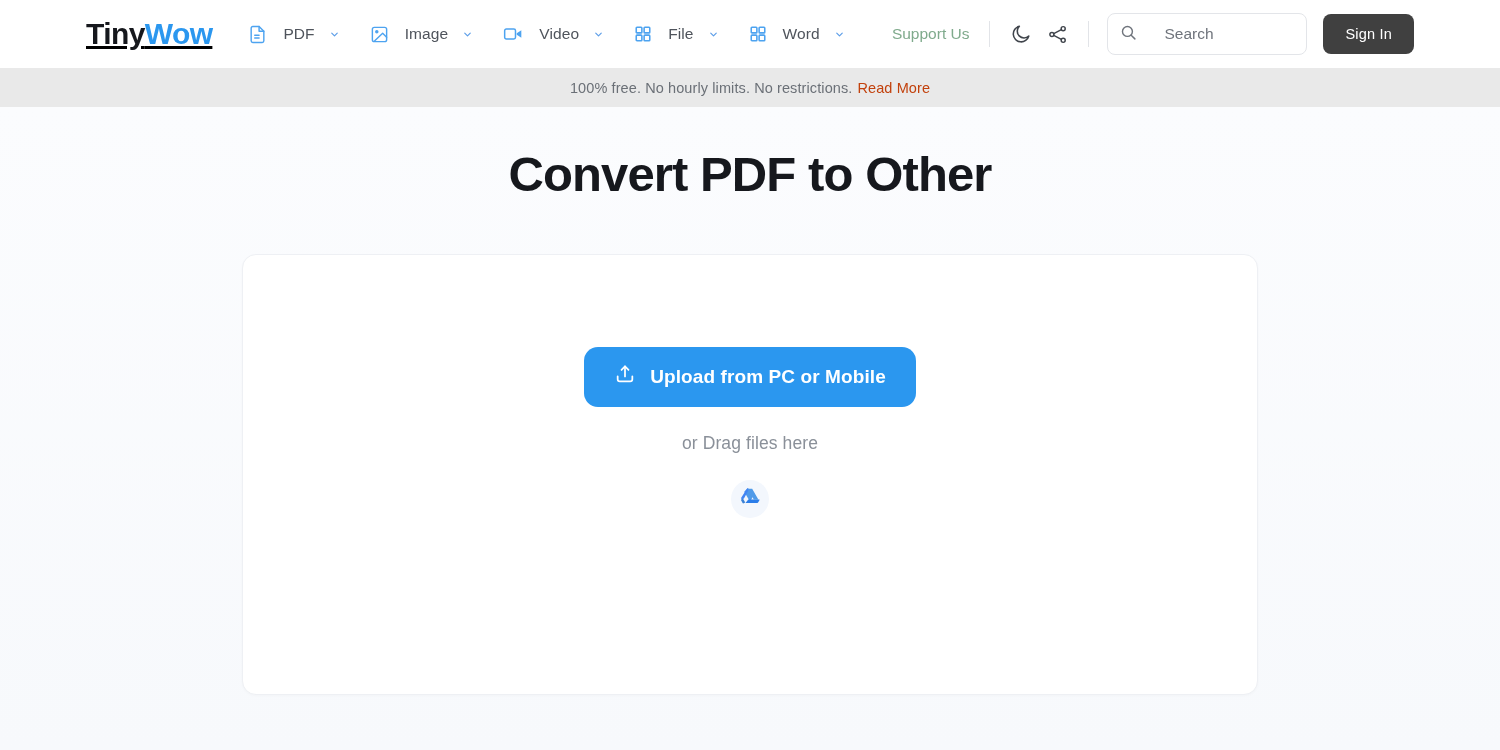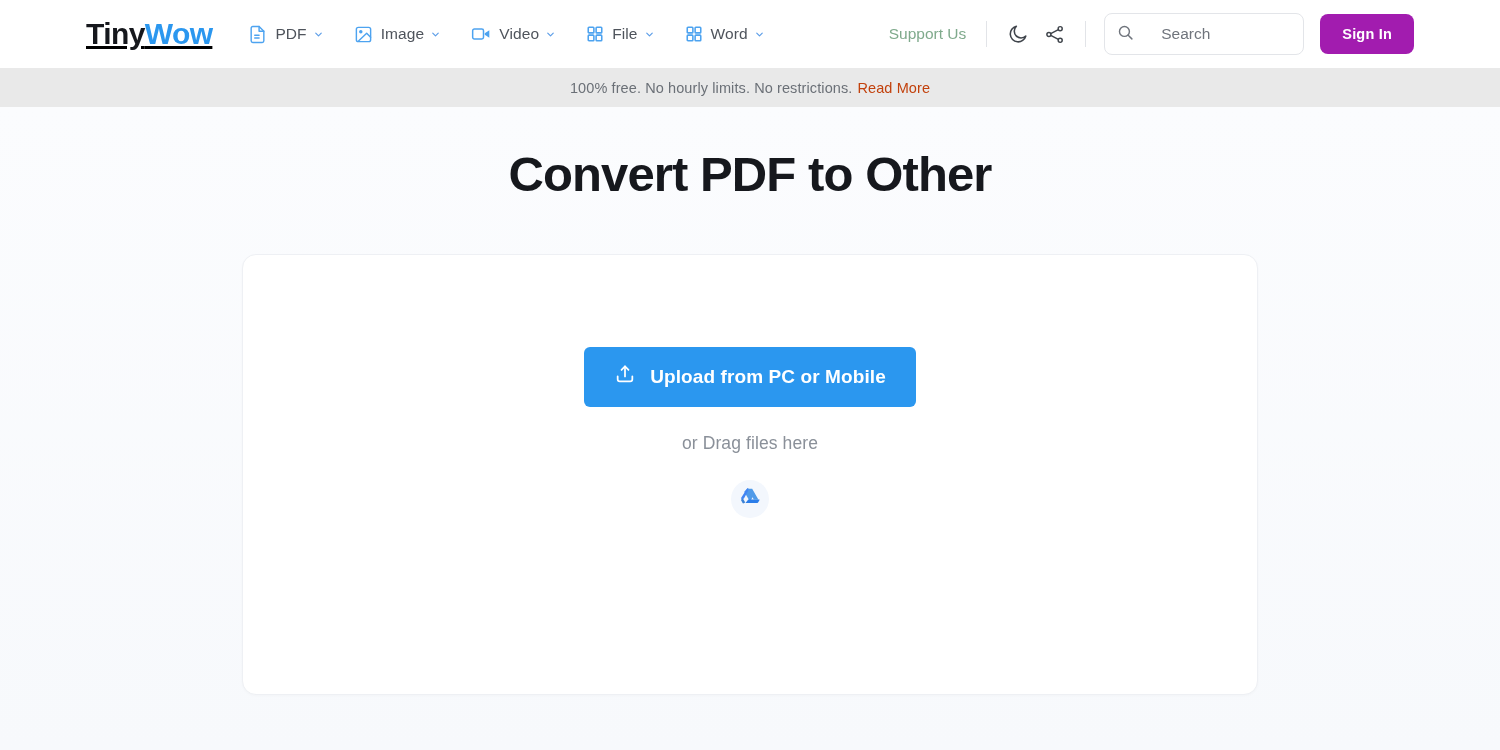--- a/index.html
+++ b/index.html
@@ -38,21 +38,21 @@
   .logo .wow  { color: #2b97ef; }
 
   .nav {
     display: flex;
     align-items: center;
     gap: 30px;
   }
   .nav-item {
     display: flex;
     align-items: center;
-    gap: 8px;
+    gap: 16px;
     cursor: pointer;
     white-space: nowrap;
   }
   .nav-label {
     font-size: 15.5px;
     color: #4f545c;
     letter-spacing: 0.1px;
   }
   .nav-icon { display: flex; align-items: center; }
   .chev { display: flex; align-items: center; margin-left: -2px; }
@@ -109,29 +109,29 @@
     font-family: "Liberation Sans", sans-serif;
     font-size: 15.5px;
     color: #4f545c;
     width: 100%;
     background: transparent;
   }
   .search-box input::placeholder { color: #6f747c; }
 
   .signin {
     margin-left: 16px;
-    background: #a21caf;
+    background: #404040;
     color: #ffffff;
     border: none;
     border-radius: 8px;
     height: 40px;
     padding: 0 22px;
     font-family: "Liberation Sans", sans-serif;
     font-size: 14.5px;
-    font-weight: bold;
+    font-weight: normal;
     cursor: pointer;
     letter-spacing: 0.2px;
   }
 
   
   .notice {
     width: 100%;
     height: 39px;
     background: #e9e9e9;
     display: flex;
@@ -183,21 +183,21 @@
     flex-direction: column;
     align-items: center;
     justify-content: center;
     box-shadow: 0 1px 3px rgba(22, 24, 29, 0.025);
   }
 
   .upload-btn {
     background: #2b97ef;
     color: #ffffff;
     border: none;
-    border-radius: 6px;
+    border-radius: 14px;
     height: 60px;
     padding: 0 30px;
     display: flex;
     align-items: center;
     gap: 14px;
     font-family: "Liberation Sans", sans-serif;
     font-size: 19px;
     font-weight: bold;
     cursor: pointer;
     letter-spacing: 0.1px;

